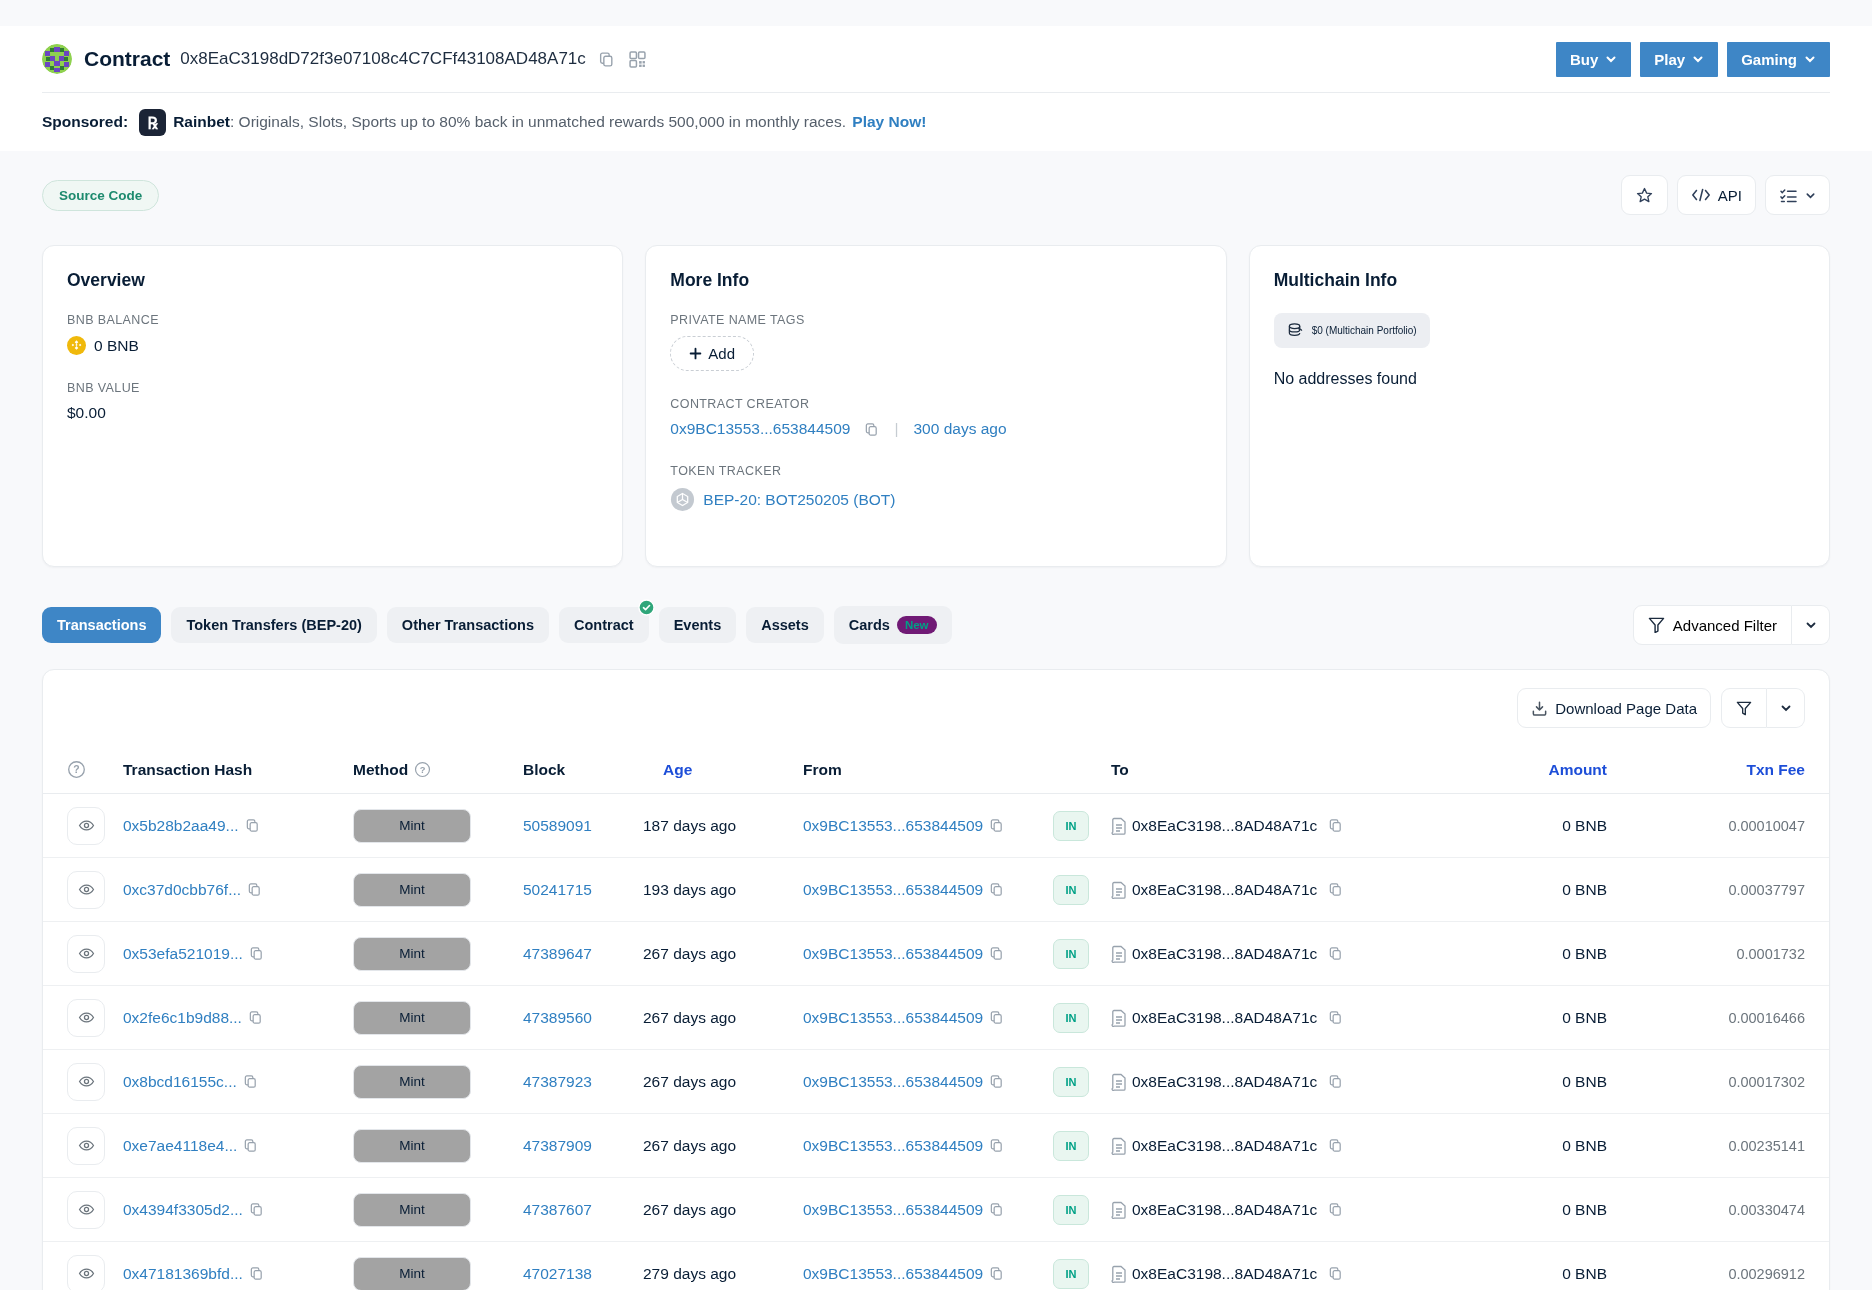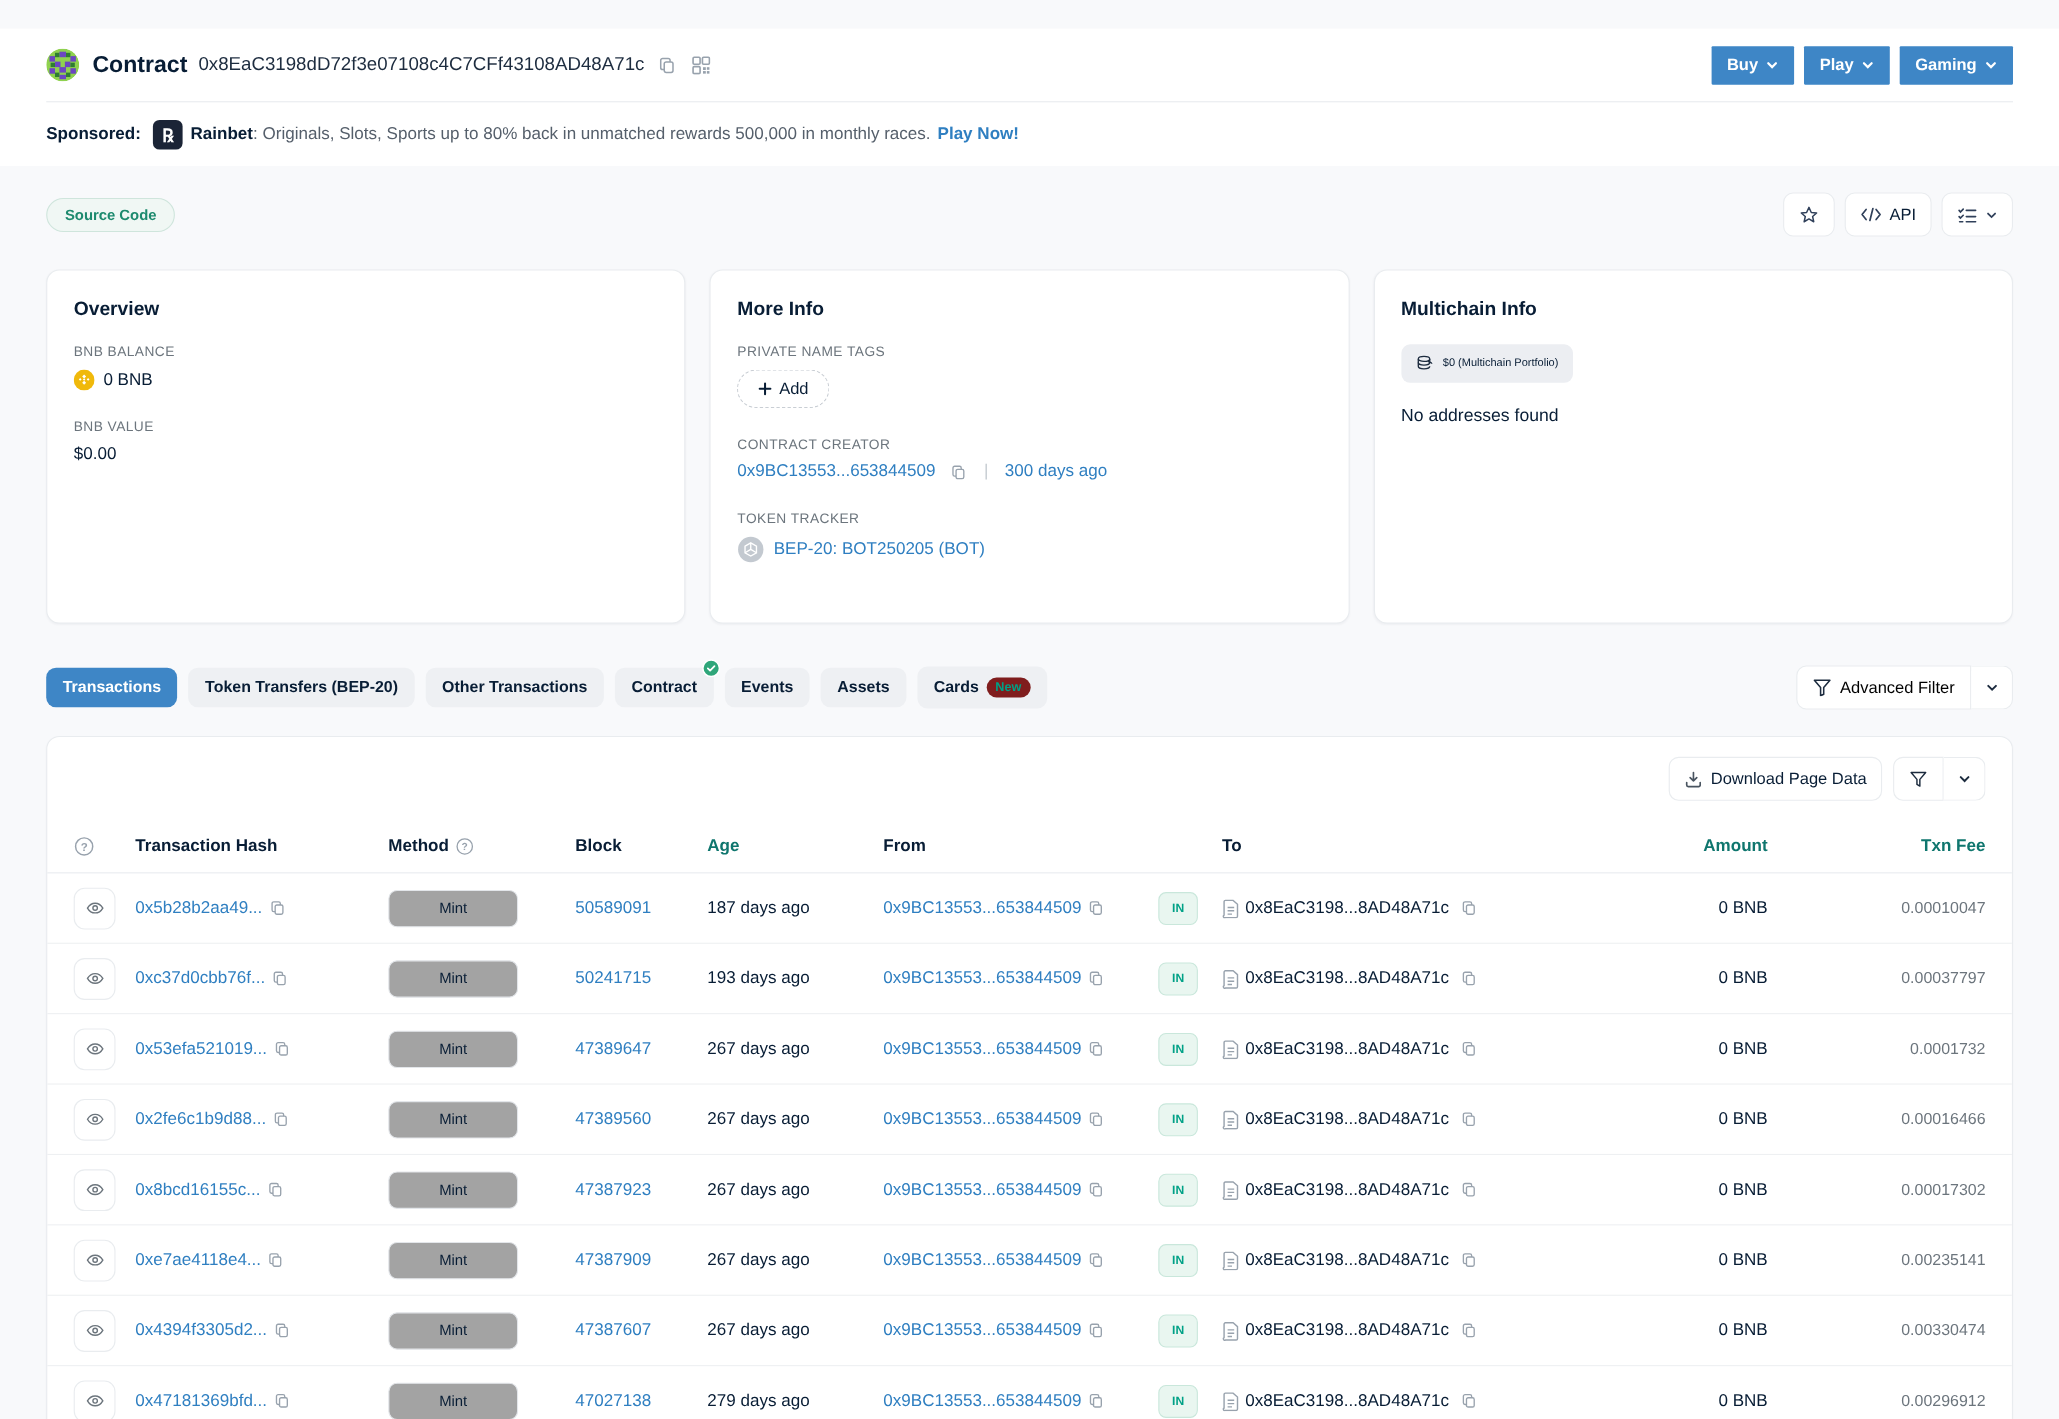--- a/index.html
+++ b/index.html
@@ -64,42 +64,42 @@
   .no-addresses { margin-top:22px; font-size:16px; }
 
   .tabs-row { display:flex; gap:10px; margin:38px 42px 0; align-items:center; }
   .tab {
     background:#eef0f3; border:none; border-radius:9px; padding:10px 15px; font-size:14.5px;
     font-weight:600; color:#081d35; cursor:pointer; position:relative; display:inline-flex;
     align-items:center; gap:7px; font-family:inherit;
   }
   .tab.active { background:#3e86c6; color:#fff; }
   .tab .check-badge { position:absolute; top:-8px; right:-6px; }
-  .new-badge { background:#7f1d1d; color:#00a186; font-size:11.5px; font-weight:bold; border-radius:10px; padding:3px 8px; }
+  .new-badge { background:#701a75; color:#00a186; font-size:11.5px; font-weight:bold; border-radius:10px; padding:3px 8px; }
   .tabs-right { margin-left:auto; display:flex; }
   .adv-filter {
     background:#fff; border:1px solid #e9ecef; border-radius:9px 0 0 9px; height:40px;
     display:inline-flex; align-items:center; gap:8px; padding:0 14px; font-size:15px; cursor:pointer; font-family:inherit;
   }
   .adv-caret { background:#fff; border:1px solid #e9ecef; border-left:none; border-radius:0 9px 9px 0; width:38px; height:40px; display:inline-flex; align-items:center; justify-content:center; cursor:pointer; }
 
   .main-card { margin:24px 42px 0; background:#fff; border:1px solid #e9ecef; border-radius:12px; box-shadow:0 1px 2px rgba(16,24,40,.04); min-height:660px; }
   .table-toolbar { display:flex; align-items:center; padding:18px 24px; }
   .table-summary { display:flex; align-items:center; gap:10px; font-size:16px; }
   .mini-btn { background:#fff; border:1px solid #e9ecef; border-radius:9px; width:38px; height:36px; display:inline-flex; align-items:center; justify-content:center; cursor:pointer; }
   .toolbar-right { margin-left:auto; display:flex; gap:10px; }
 
   .thead, .tr {
     display:grid;
     grid-template-columns: 56px 230px 170px 120px 160px 250px 58px 310px 1fr 150px;
     align-items:center; padding:0 24px;
   }
   .thead { height:48px; border-bottom:1px solid #e9ecef; font-weight:bold; font-size:15.5px; }
   .th { display:flex; align-items:center; gap:6px; }
-  .th.blue { color:#0f766e; }
+  .th.blue { color:#1d4ed8;margin-left:20px; }
   .th.right, .td.right { justify-content:flex-end; text-align:right; }
   .tr { height:64px; border-bottom:1px solid #eef0f2; }
   .td { display:flex; align-items:center; font-size:15.5px; }
   .eye-btn { width:38px; height:38px; border:1px solid #e9ecef; border-radius:10px; background:#fff; display:inline-flex; align-items:center; justify-content:center; cursor:pointer; }
   .method-pill {
     border:1px solid #e3e6ea; background:#a3a3a3; border-radius:8px; width:118px; height:34px;
     display:inline-flex; align-items:center; justify-content:center; font-size:13.5px; color:#081d35; cursor:pointer;
   }
   .in-badge {
     background:#e9f6f0; border:1px solid #c9e7db; color:#00a186; font-size:11px; font-weight:bold;

